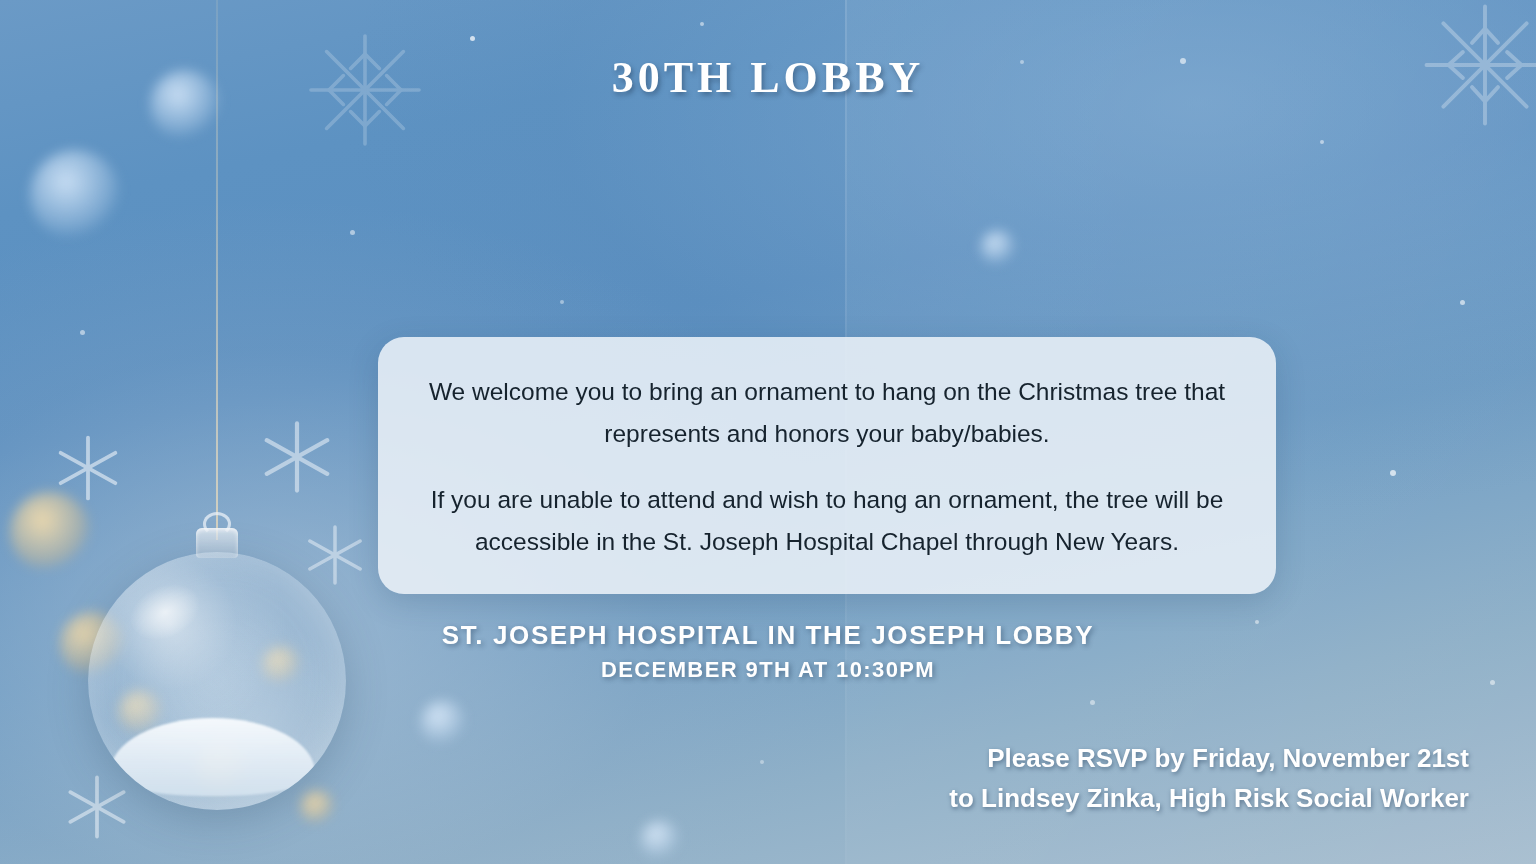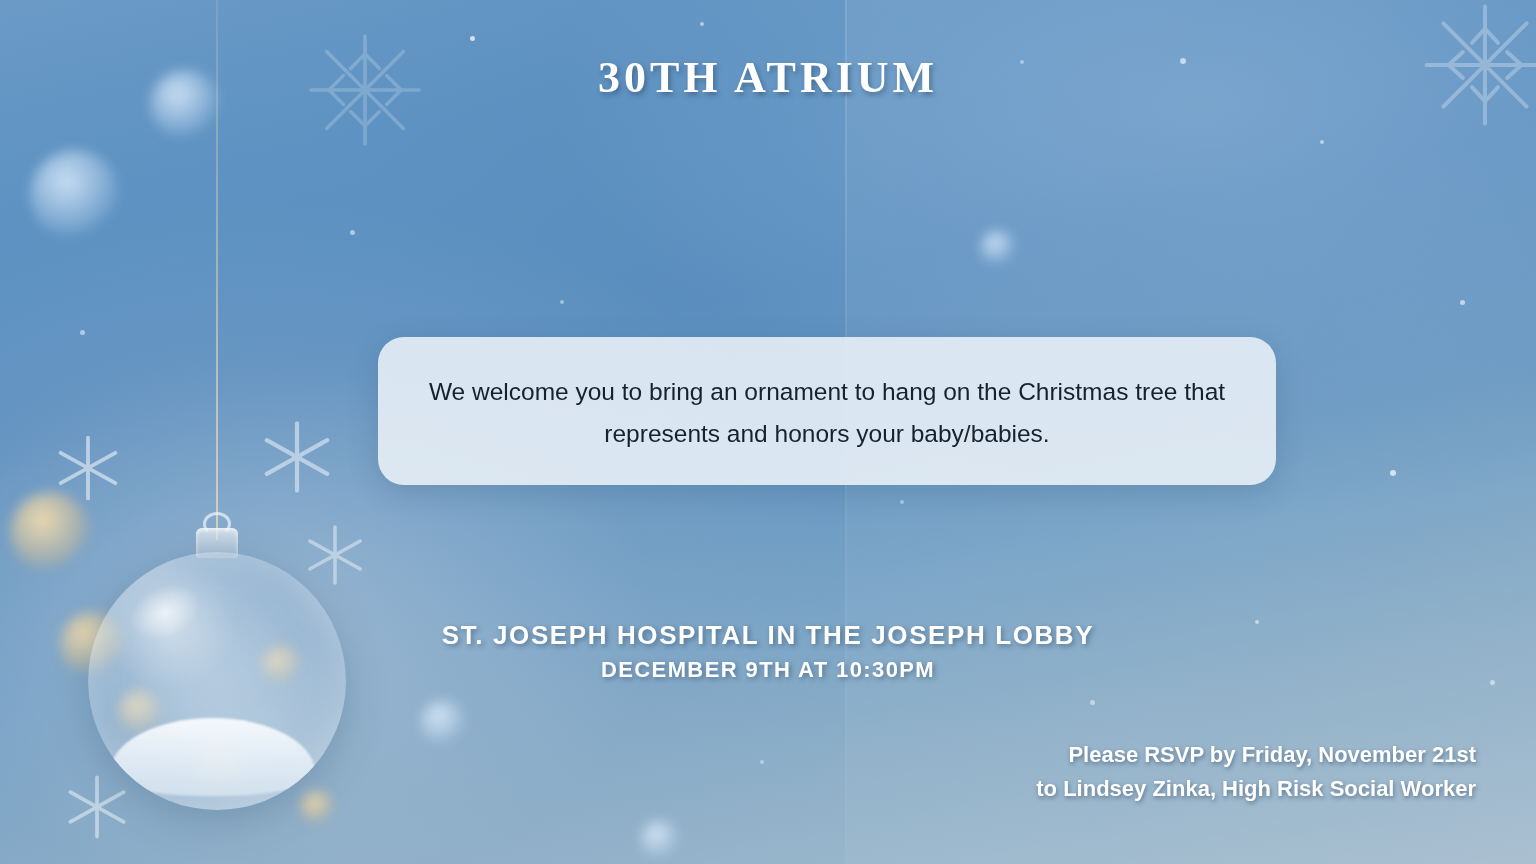--- a/index.html
+++ b/index.html
@@ -146,26 +146,26 @@
     text-align:center;
     font-family:"Liberation Sans", sans-serif;
     font-weight:bold;
     font-size:92px;
     letter-spacing:2px;
     color:#ffffff;
     text-shadow:4px 5px 8px rgba(25,50,80,0.45);
   }
 
   .rsvp {
-    position:absolute; right:60px; top:738px;
+    position:absolute; right:67px; top:738px;
     text-align:right;
     color:#ffffff;
     font-family:"Liberation Sans", sans-serif;
     font-weight:bold;
-    font-size:22px;
+    font-size:26px;
     line-height:1.55;
     text-shadow:1px 2px 4px rgba(30,55,85,0.5);
   }
   .rsvp .contact-row span { margin-left:16px; }
   .rsvp .contact-row span:first-child { margin-left:0; }
 </style>
 </head>
 <body>
 
 <div class="poster">
@@ -264,25 +264,26 @@
 
   <div class="ornament-string"></div>
   <div class="ornament-loop"></div>
   <div class="ornament-cap"></div>
   <div class="ornament-ball">
     <div class="ornament-hl"></div>
     <div class="ornament-snowfill"></div>
   </div>
 
   <div class="headline-wrap">
-    <div class="eyebrow">30TH ATRIUM</div>
+    <div class="eyebrow">30TH LOBBY</div>
   </div>
 
   <div class="card">
     <p>We welcome you to bring an ornament to hang on the Christmas tree that represents and honors your baby/babies.</p>
+    <p>If you are unable to attend and wish to hang an ornament, the tree will be accessible in the St. Joseph Hospital Chapel through New Years.</p>
   </div>
 
   <div class="venue">
     <div class="line1">ST. JOSEPH HOSPITAL IN THE JOSEPH LOBBY</div>
     <div class="line2">DECEMBER 9TH AT 10:30PM</div>
   </div>
 
 
   <div class="rsvp">
     <div>Please RSVP by Friday, November 21st</div>

